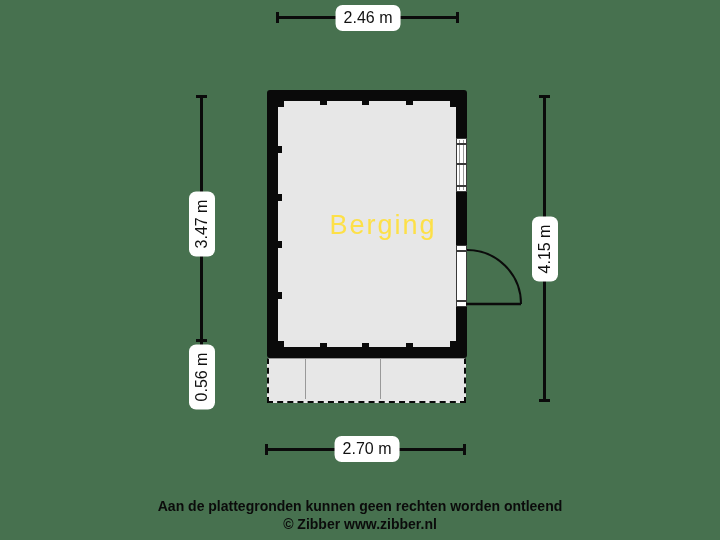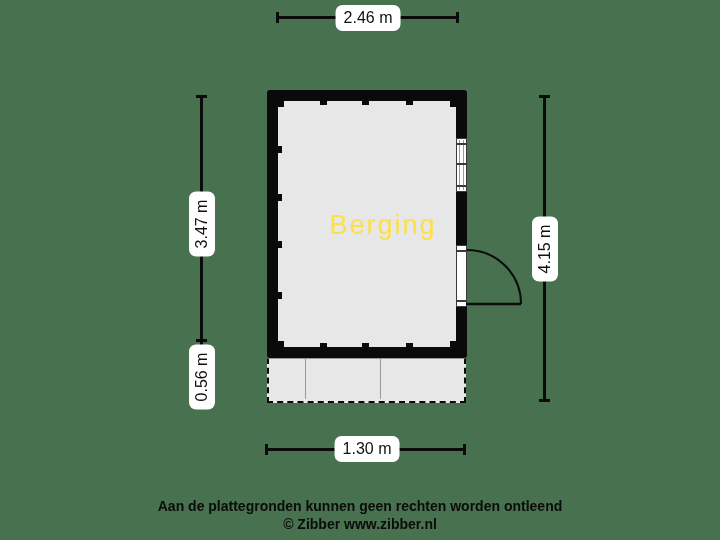--- a/index.html
+++ b/index.html
@@ -139,18 +139,18 @@
   <div class="dlabel vert" style="left:202px; top:377px;">0.56 m</div>
 
   <div class="vline" style="left:543px; top:97px; height:305px;"></div>
   <div class="capv" style="left:539px; top:95px;"></div>
   <div class="capv" style="left:539px; top:399px;"></div>
   <div class="dlabel vert" style="left:545px; top:249px;">4.15 m</div>
 
   <div class="hline" style="left:267px; top:448px; width:199px;"></div>
   <div class="caph" style="left:265px; top:444px;"></div>
   <div class="caph" style="left:463px; top:444px;"></div>
-  <div class="dlabel" style="left:367px; top:449px;">1.30 m</div>
+  <div class="dlabel" style="left:367px; top:449px;">2.70 m</div>
 
   <div class="footer-line footer-2">© Zibber www.zibber.nl</div>
   <div class="footer-line footer-1">Aan de plattegronden kunnen geen rechten worden ontleend</div>
 
 </div>
 
 </body></html>

